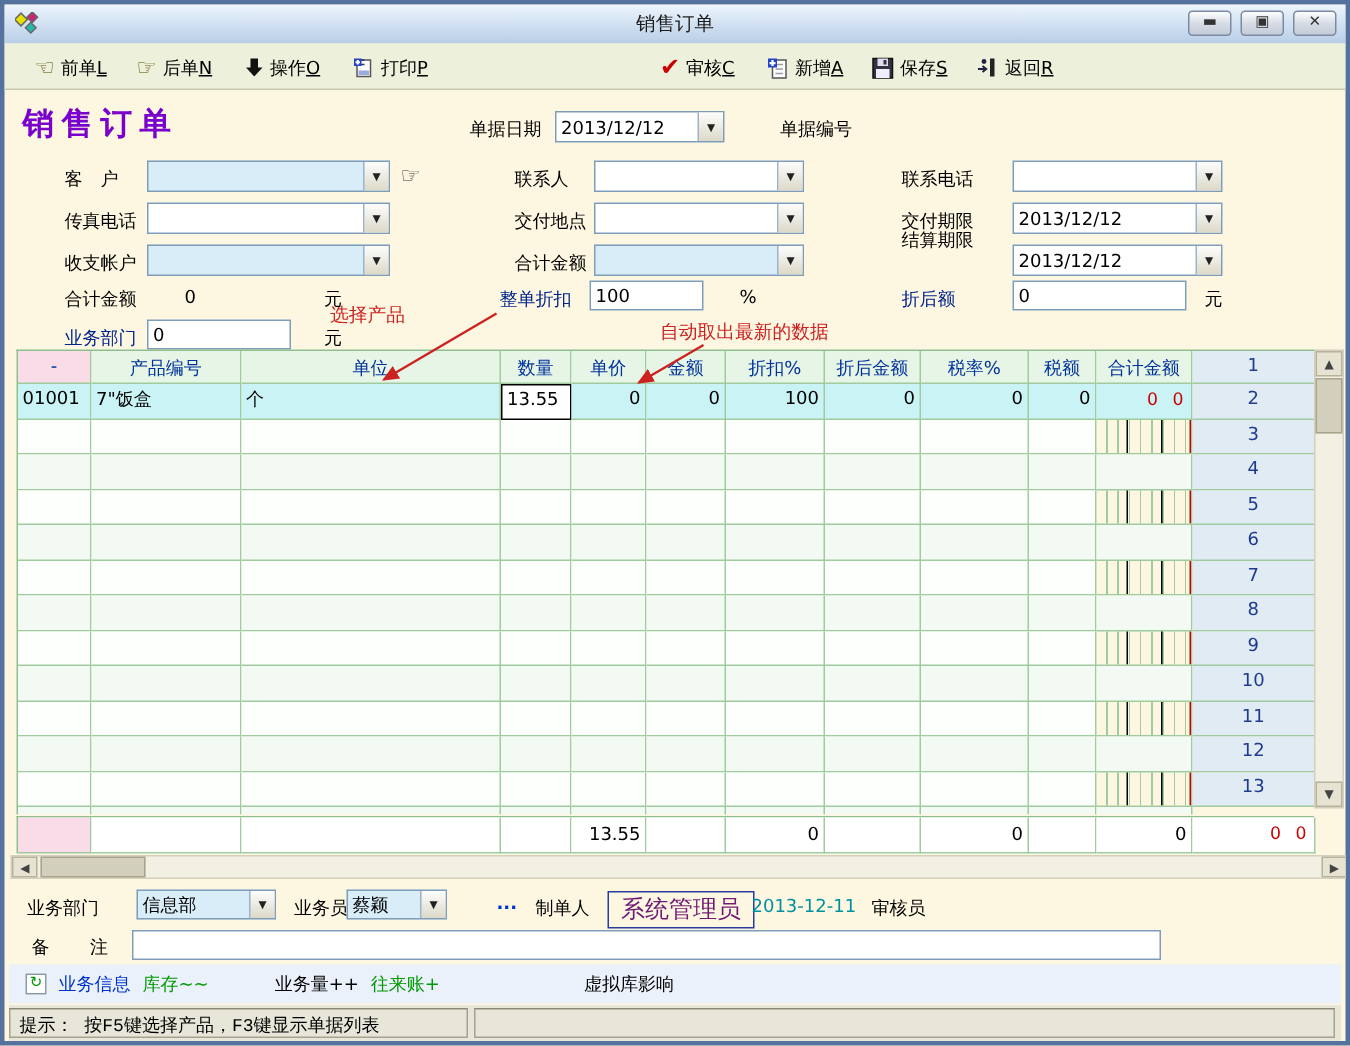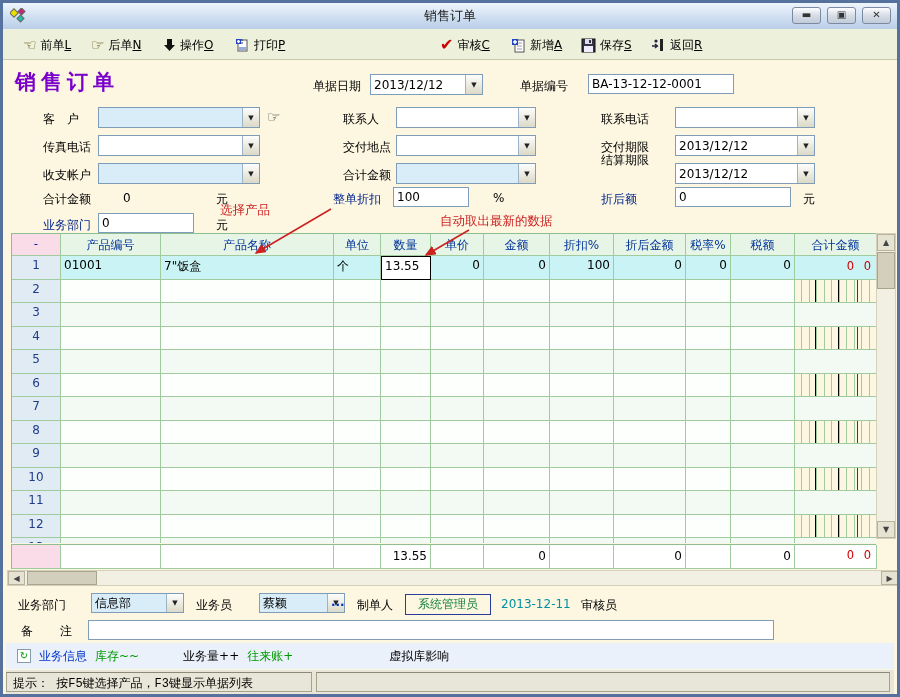--- a/index.html
+++ b/index.html
@@ -81,22 +81,22 @@
     border:1px solid #b6b29c;text-align:center;font-size:8px;line-height:16px;color:#444;}
   .vscroll .thumb{position:absolute;left:0;top:18px;width:18px;height:37px;background:#d2cfbd;
     border:1px solid #a8a48e;}
   .hscroll{position:absolute;left:4px;top:567px;width:892px;height:16px;background:#f2f0e3;
     border:1px solid #d4d0bc;}
   .hscroll .sbtn{position:absolute;top:0;width:17px;height:14px;background:#e6e3d2;
     border:1px solid #b6b29c;text-align:center;font-size:8px;line-height:13px;color:#444;}
   .hscroll .thumb{position:absolute;left:19px;top:0;width:70px;height:14px;background:#d2cfbd;
     border:1px solid #a8a48e;}
   
-  .maker-box{position:absolute;border:1px solid #283d9a;color:#15803d;text-align:center;
-    padding:1px 8px;font-size:12px;background:transparent;font-family:Liberation Mono, monospace;}
+  .maker-box{position:absolute;border:1px solid #283d9a;color:#701a75;text-align:center;
+    padding:1px 8px;font-size:16px;background:transparent;font-family:Liberation Mono, monospace;}
   .teal{color:#0090a0;}
   .tabsrow{position:absolute;left:3px;right:3px;top:640px;height:26px;background:#ebf1fb;
     display:flex;align-items:center;}
   .tab-ico{width:14px;height:14px;border:1px solid #8899aa;background:#fff;color:#009900;
     font-size:10px;line-height:12px;text-align:center;margin-left:11px;}
   .tabitem{margin-left:8px;white-space:nowrap;}
   .t-blue{color:#0033cc;}
   .t-green{color:#009900;}
   .statusbar{position:absolute;left:3px;right:3px;top:667px;height:25px;background:#e8e6d8;font-family:Liberation Mono, monospace;}
   .spanel{position:absolute;top:2px;height:20px;border:1px solid #a5a28d;
@@ -181,21 +181,20 @@
   </div>
 
   <div class="form-title">销售订单</div>
 
   <div class="lbl" style="left:310px;top:75px">单据日期</div>
   <div class="combo" style="left:367px;top:71px;width:113px">
     <span class="cval">2013/12/12</span>
       <span class="cbtn">▼</span>
   </div>
   <div class="lbl" style="left:517px;top:75px">单据编号</div>
-  <div class="tbox" style="left:585px;top:71px;width:146px">BA-13-12-12-0001</div>
 
   <div class="lbl" style="left:40px;top:108px">客　户</div>
   <div class="combo blue" style="left:95px;top:104px;width:162px">
     <span class="cval"></span>
       <span class="cbtn">▼</span>
   </div>
   <div class="hand-pick" style="left:264px;top:105px">☞</div>
   <div class="lbl" style="left:340px;top:108px">联系人</div>
   <div class="combo" style="left:393px;top:104px;width:140px">
     <span class="cval"></span>
@@ -253,21 +252,20 @@
   <div class="tbox" style="left:95px;top:210px;width:96px">0</div>
   <div class="lbl" style="left:213px;top:214px">元</div>
 
   <div class="red-note" style="left:217px;top:199px">选择产品</div>
   <div class="red-note" style="left:437px;top:210px">自动取出最新的数据</div>
 
   <div class="gridwrap">
     <div id="grid">
         <div class="gc gh pink">-</div>
         <div class="gc gh">产品编号</div>
-        <div class="gc gh">产品名称</div>
         <div class="gc gh">单位</div>
         <div class="gc gh">数量</div>
         <div class="gc gh">单价</div>
         <div class="gc gh">金额</div>
         <div class="gc gh">折扣%</div>
         <div class="gc gh">折后金额</div>
         <div class="gc gh">税率%</div>
         <div class="gc gh">税额</div>
         <div class="gc gh">合计金额</div>
         <div class="gc rowhdr">1</div>
@@ -459,21 +457,21 @@
     <div class="thumb"></div>
     <div class="sbtn" style="right:0">▶</div>
   </div>
 
   <div class="lbl" style="left:15px;top:594px">业务部门</div>
   <div class="combo blue" style="left:88px;top:590px;width:93px;height:20px">
     <span class="cval">信息部</span>
       <span class="cbtn">▼</span>
   </div>
   <div class="lbl" style="left:193px;top:594px">业务员</div>
-  <div class="combo blue" style="left:256px;top:590px;width:86px;height:20px">
+  <div class="combo blue" style="left:228px;top:590px;width:67px;height:20px">
     <span class="cval">蔡颖</span>
       <span class="cbtn">▼</span>
   </div>
   <div class="lbl" style="left:328px;top:592px;color:#0033cc;font-weight:bold">...</div>
   <div class="lbl" style="left:354px;top:594px">制单人</div>
   <div class="maker-box" style="left:402px;top:591px;min-width:86px">系统管理员</div>
   <div class="lbl teal" style="left:498px;top:594px">2013-12-11</div>
   <div class="lbl" style="left:578px;top:594px">审核员</div>
 
   <div class="lbl" style="left:18px;top:620px">备</div>

